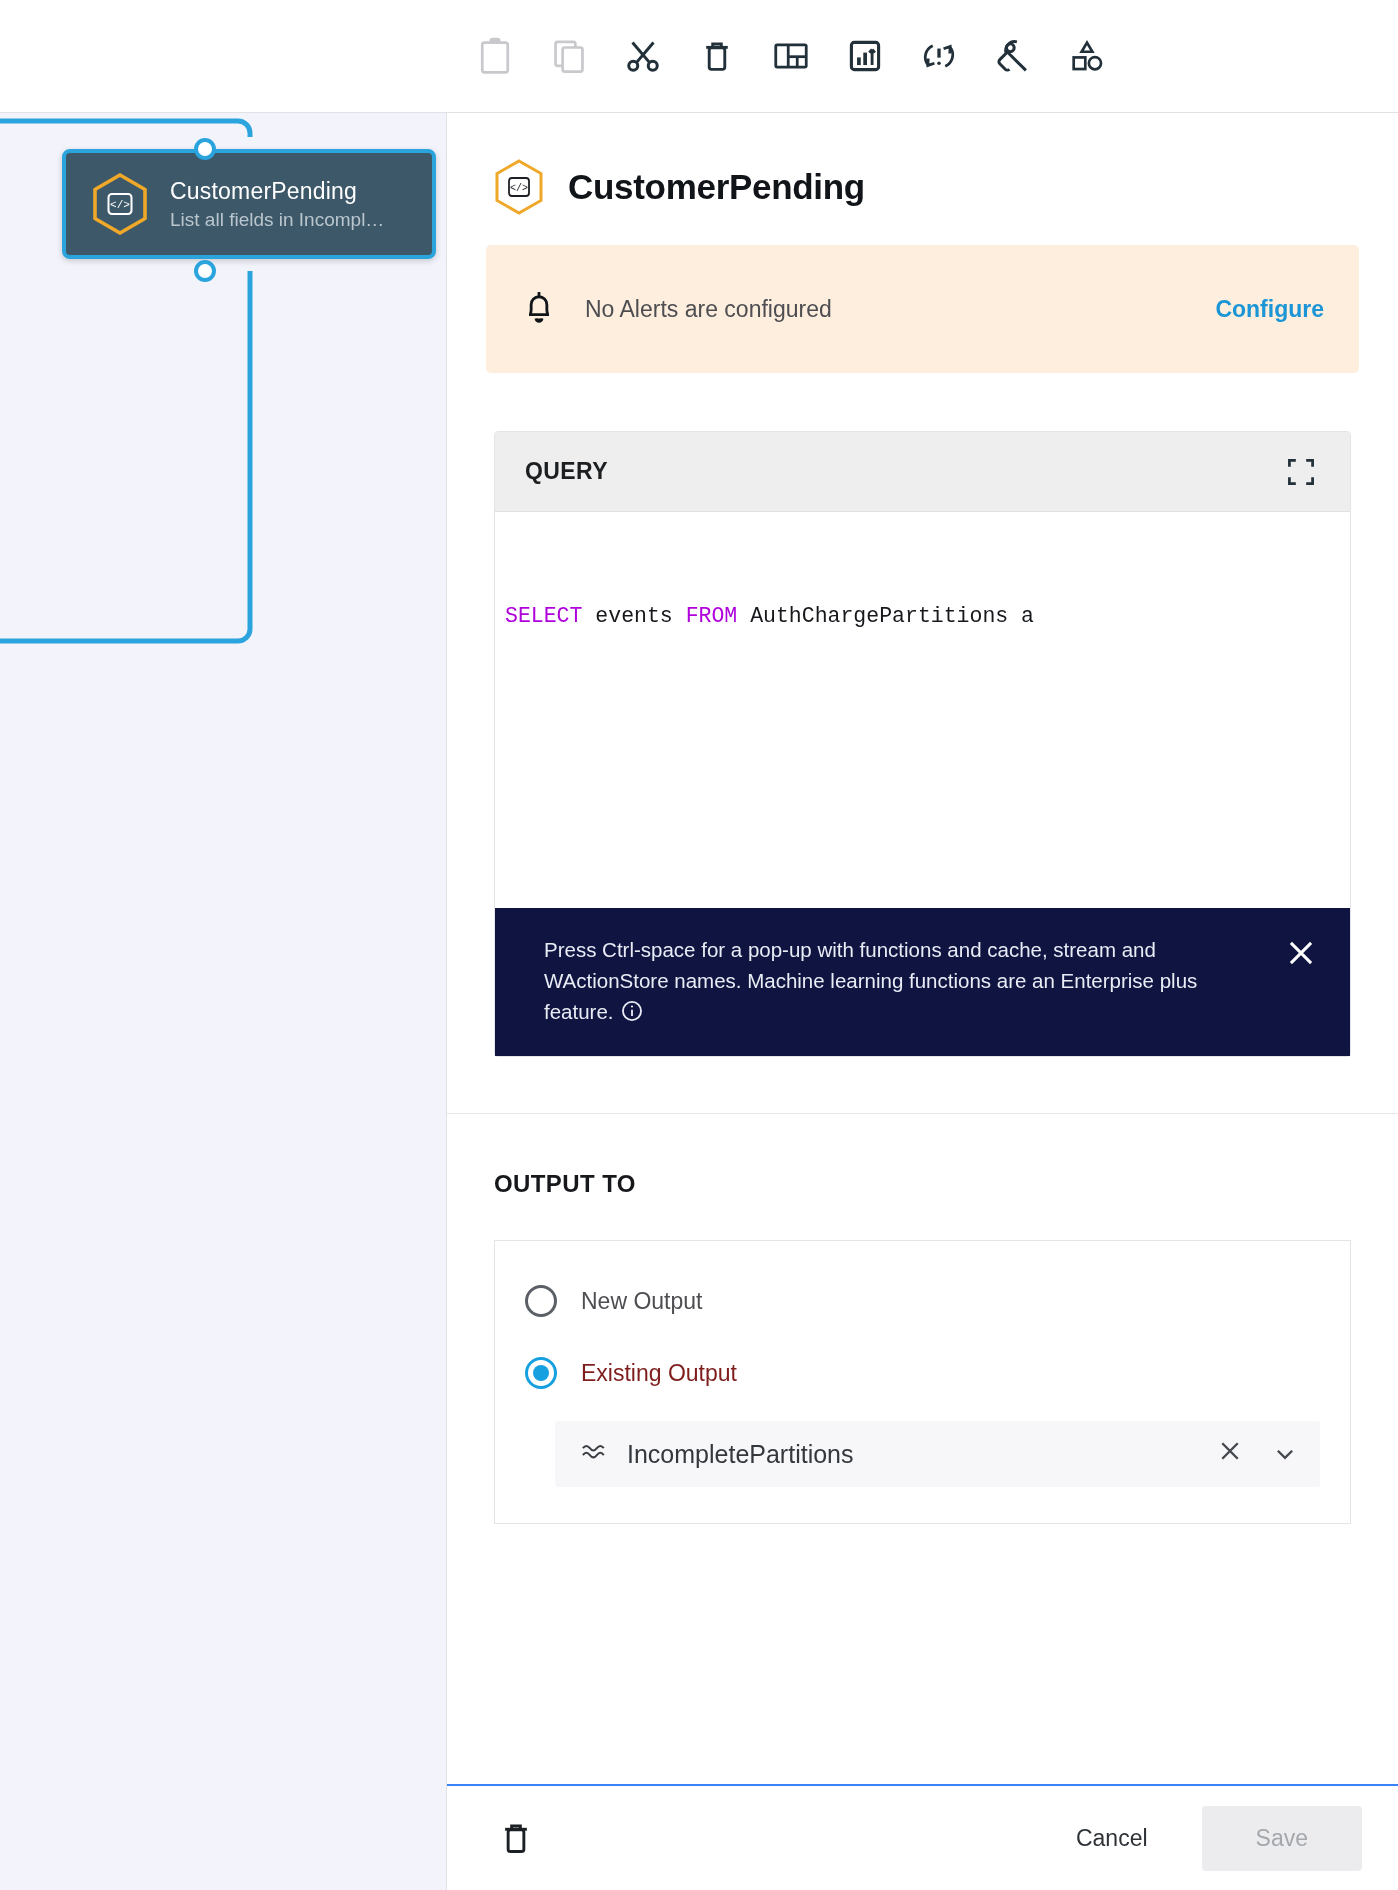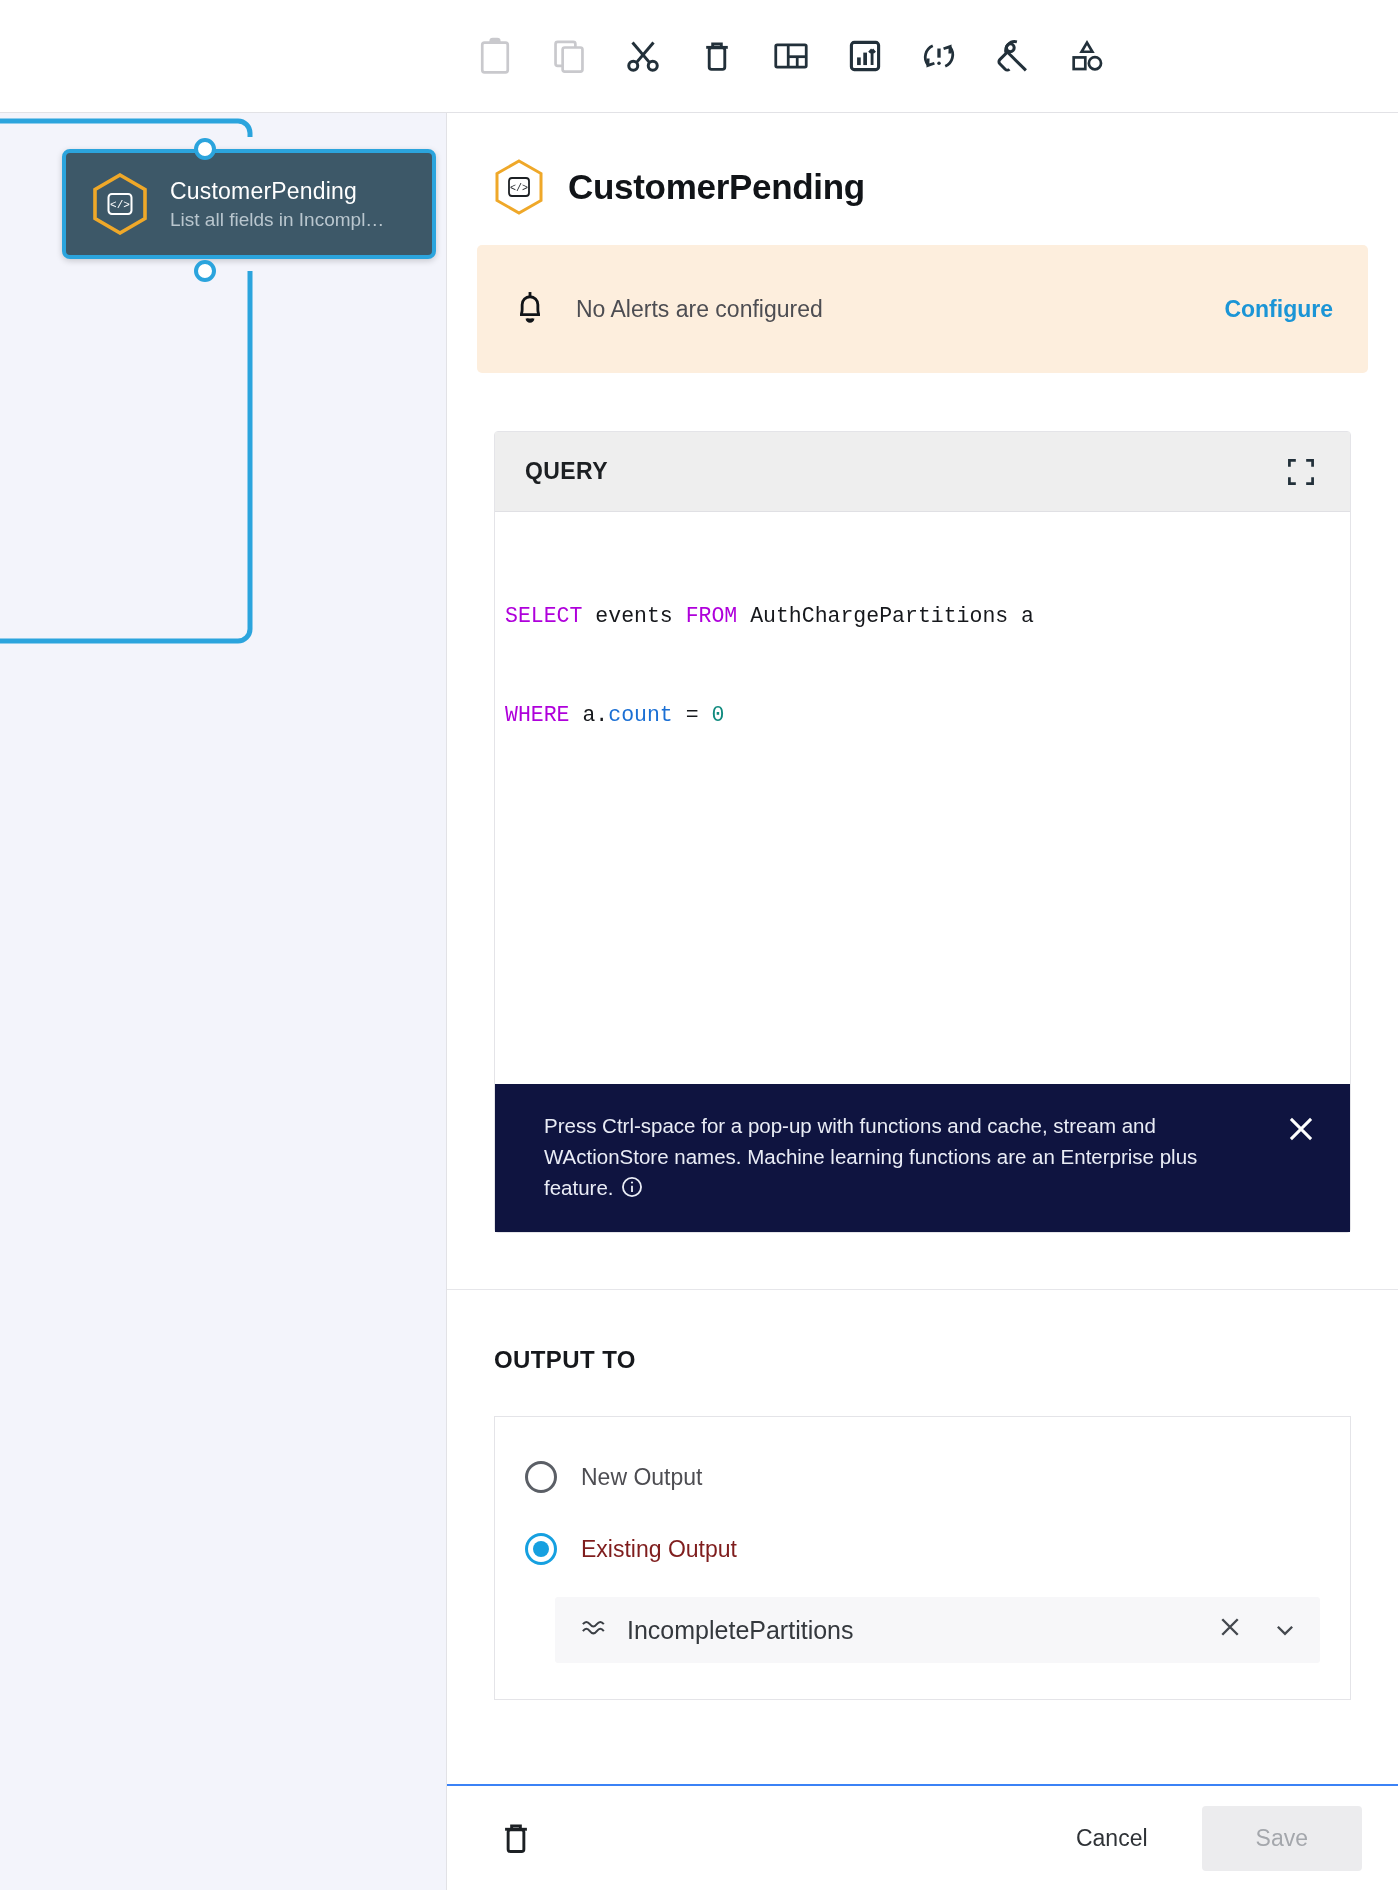--- a/index.html
+++ b/index.html
@@ -58,39 +58,39 @@
   .panel-header {
     display: flex; align-items: center; gap: 24px;
     padding: 46px 0 30px 47px;
   }
   .hex-badge-sm { width: 50px; height: 56px; flex: 0 0 50px; }
   .panel-title {
     font-size: 35px; font-weight: 700; color: #111418; letter-spacing: -.3px;
   }
 
   .alert-bar {
-    margin: 0 30px; height: 128px; background: #fdeedd; border-radius: 5px;
+    margin: 0 39px; height: 128px; background: #fdeedd; border-radius: 5px;
     display: flex; align-items: center; padding: 0 35px; gap: 28px;
   }
   .alert-text { flex: 1; font-size: 23px; color: #4d4d52; }
   .alert-link {
     font-size: 23px; font-weight: 700; color: #1b95d6; cursor: pointer;
   }
 
   
   .query-wrap { margin: 58px 47px 0 47px; border: 1px solid #e4e4e8; border-radius: 4px; }
   .query-head {
     height: 80px; background: #eeeeee; display: flex; align-items: center;
     justify-content: space-between; padding: 0 32px 0 30px;
     border-bottom: 1px solid #e0e0e4;
   }
   .query-label { font-size: 23px; font-weight: 700; color: #1c1f22; letter-spacing: .4px; }
   .expand-btn { cursor: pointer; width: 34px; height: 34px; display:flex; align-items:center; justify-content:center;}
   .query-body {
-    height: 572px; background: #ffffff; padding: 22px 0 0 10px;
+    height: 396px; background: #ffffff; padding: 22px 0 0 10px;
     font-family: "Liberation Mono", monospace; font-size: 21.5px; line-height: 33px;
     white-space: pre;
   }
   .kw { color: #af00db; }
   .fn { color: #1a6fd4; }
   .num { color: #0f8a7e; }
   .pl { color: #16181c; }
 
   .hint-bar {
     background: #0f1440; color: #e9ecf5; padding: 26px 32px 26px 49px;
@@ -279,21 +279,20 @@
       <div class="query-head">
         <div class="query-label">QUERY</div>
         <div class="expand-btn">
           <svg width="30" height="30" viewBox="0 0 22 22" fill="none" stroke="#22303a" stroke-width="2">
             <path d="M2.5 7.2V2.5h4.7M19.5 7.2V2.5h-4.7M2.5 14.8v4.7h4.7M19.5 14.8v4.7h-4.7"></path>
           </svg>
         </div>
       </div>
       <div class="query-body">
         <div><span class="kw">SELECT</span><span class="pl"> events </span><span class="kw">FROM</span><span class="pl"> AuthChargePartitions a</span></div>
-        <div><span class="kw">WHERE</span><span class="pl"> a.</span><span class="fn">count</span><span class="pl"> = </span><span class="num">0</span></div>
       </div>
       <div class="hint-bar">
         <div class="hint-text"><span>Press Ctrl-space for a pop-up with functions and cache, stream and WActionStore names. Machine learning functions are an Enterprise plus feature.</span><span class="info-dot"><svg width="22" height="22" viewBox="0 0 18 18" fill="none" stroke="#e9ecf5" stroke-width="1.5">
                 <circle cx="9" cy="9" r="7.4"></circle>
                 <path d="M9 8v5"></path>
                 <circle cx="9" cy="5.3" r=".9" fill="#e9ecf5" stroke="none"></circle>
               </svg></span></div>
         <div class="hint-close">
           <svg width="30" height="30" viewBox="0 0 22 22" fill="none" stroke="#ffffff" stroke-width="2.2">
             <path d="M3.6 3.6 18.4 18.4M18.4 3.6 3.6 18.4"></path>

